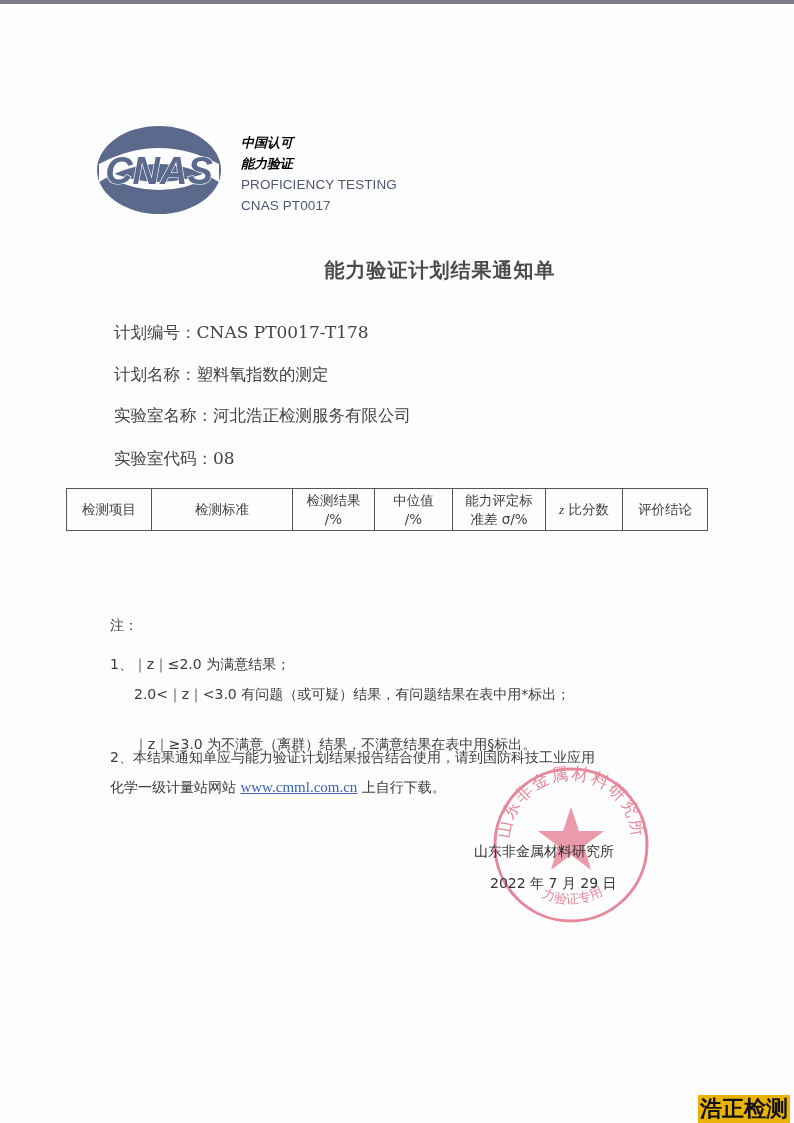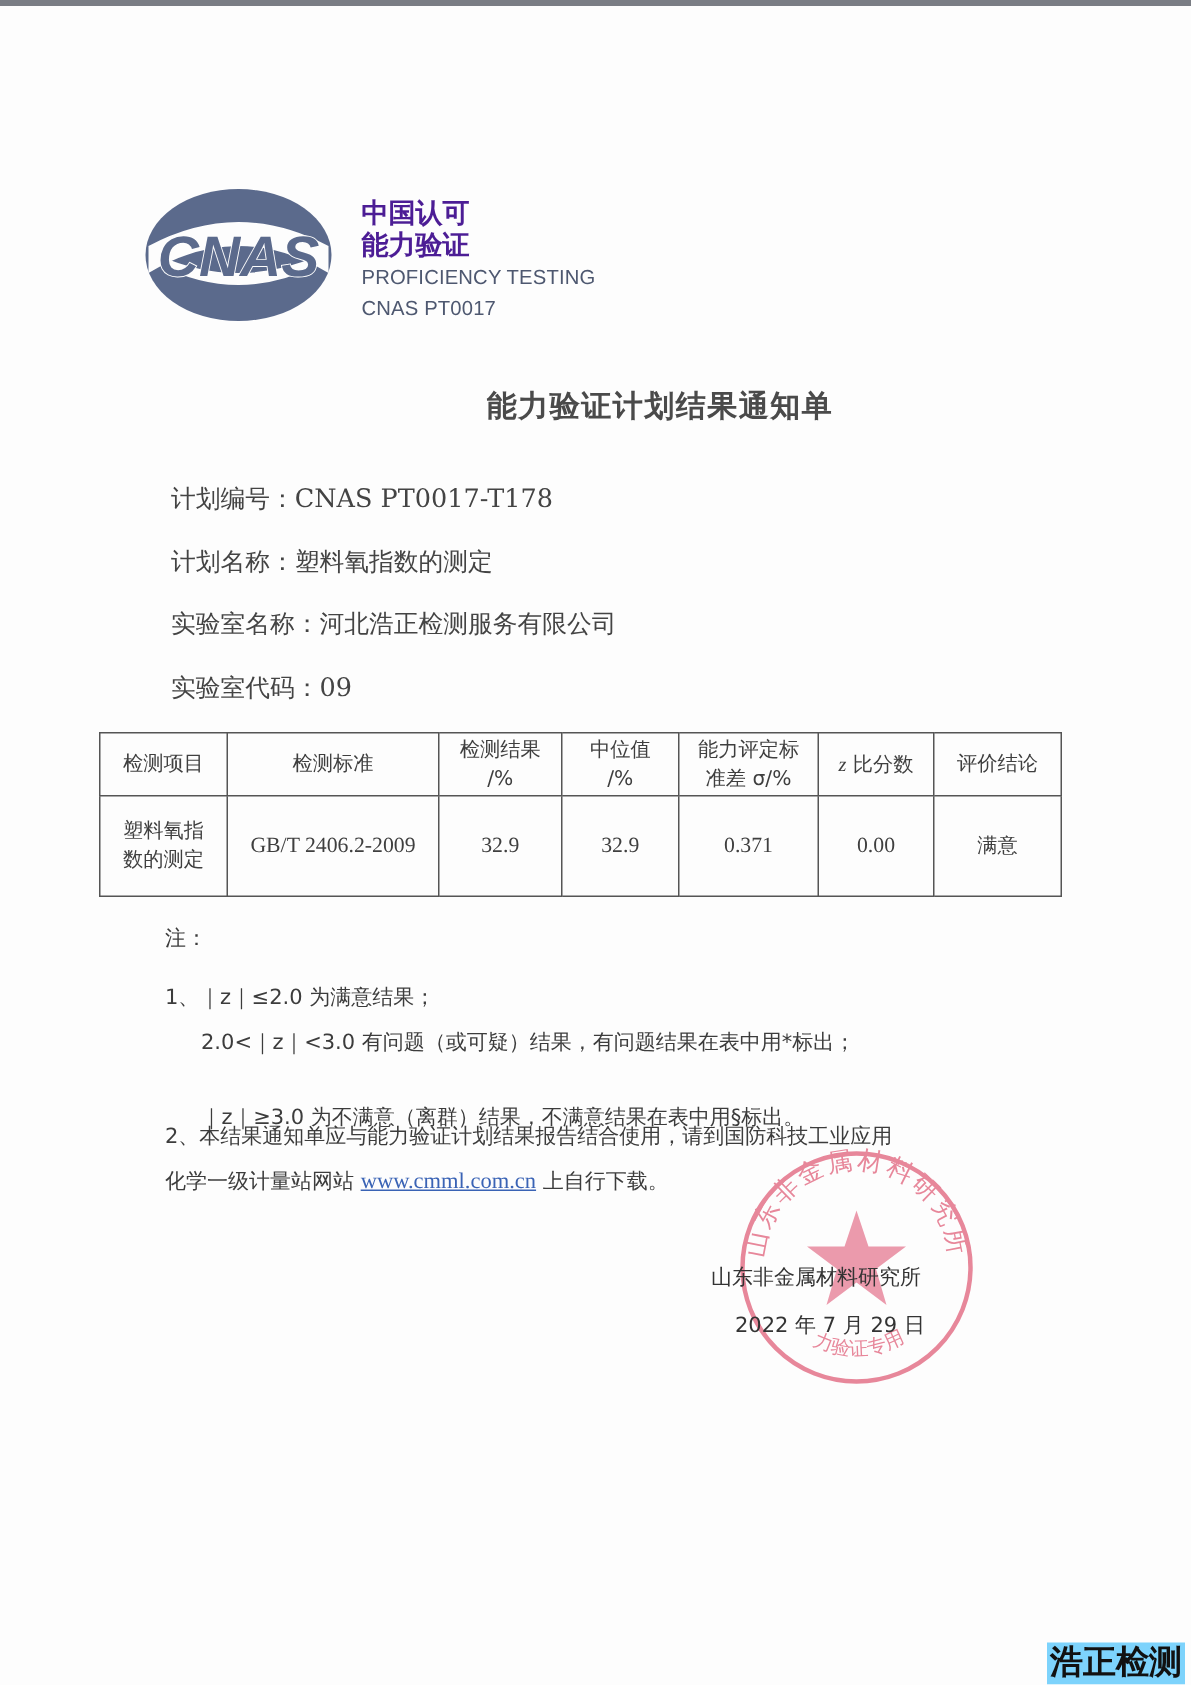--- a/index.html
+++ b/index.html
@@ -7,21 +7,21 @@
       width: 794px; height: 1123px; position: relative; overflow: hidden;
       background: #fdfdfd;
       font-family: "DejaVu Serif", "Liberation Serif", serif;
       color: #3a3a3a;
     }
     .topbar { position: absolute; left: 0; top: 0; width: 794px; height: 4px; background: #7a7d84; }
 
     
     .logo { position: absolute; left: 95px; top: 124px; width: 128px; height: 92px; }
     .logo-text { position: absolute; left: 241px; top: 132px; font-family: "Liberation Sans", "DejaVu Sans", sans-serif; color: #55607a; }
-    .logo-text .cn { font-size: 18px; line-height: 21px; font-weight: 600; color: #4c1d95; }
+    .logo-text .cn { font-size: 13px; line-height: 21px; font-weight: 600; color: #000000; font-style: italic; }
     .logo-text .en { font-size: 13.5px; line-height: 21px; font-weight: 400; color: #4e5870; letter-spacing: 0.1px; }
 
     .doc-title {
       position: absolute; left: 0; width: 794px; top: 257px; text-align: center;
       font-size: 20px; font-weight: 600; color: #4a4a4a; letter-spacing: 1px;
       font-family: "DejaVu Sans", "Liberation Sans", sans-serif;
       margin-left: 43px;
     }
 
     .info-line { position: absolute; left: 114px; font-size: 17px; color: #444; }
@@ -46,21 +46,21 @@
 
     .notes { position: absolute; left: 110px; font-size: 14px; color: #3c3c3c; font-family: "DejaVu Sans", sans-serif; }
     .link { color: #3a63b5; text-decoration: underline; font-family: "Liberation Serif", serif; font-size: 15px; }
 
     .sign { position: absolute; font-size: 14px; color: #333; font-family: "DejaVu Sans", sans-serif; }
 
     .stamp { position: absolute; left: 491px; top: 765px; width: 160px; height: 160px; pointer-events: none; opacity: 0.75; }
 
     .watermark {
       position: absolute; right: 4px; bottom: 0px; font-size: 22px; font-weight: 700; color: #111;
-      font-family: "DejaVu Sans", sans-serif; background: #7dd3fc; padding: 0 2px; line-height: 28px;
+      font-family: "DejaVu Sans", sans-serif; background: #eab308; padding: 0 2px; line-height: 28px;
     }
   </style>
 </head>
 <body>
 
 <div class="topbar"></div>
 
 <svg class="logo" viewBox="0 0 128 92">
   <ellipse cx="64" cy="46" rx="62" ry="44" fill="#5b6a8c"></ellipse>
   <path d="M4 40 Q64 8 124 40 L124 58 Q64 22 4 58 Z" fill="#fdfdfd"></path>
@@ -79,21 +79,21 @@
 <div class="info-line" style="top:322px">
   <span class="label">计划编号：</span><span class="value">CNAS PT0017-T178</span>
 </div>
 <div class="info-line" style="top:364px">
   <span class="label">计划名称：</span><span class="value cjk">塑料氧指数的测定</span>
 </div>
 <div class="info-line" style="top:405px">
   <span class="label">实验室名称：</span><span class="value cjk">河北浩正检测服务有限公司</span>
 </div>
 <div class="info-line" style="top:448px">
-  <span class="label">实验室代码：</span><span class="value">09</span>
+  <span class="label">实验室代码：</span><span class="value">08</span>
 </div>
 
 <table class="result">
   <colgroup>
     <col style="width:85px">
       <col style="width:141px">
       <col style="width:82px">
       <col style="width:78px">
       <col style="width:93px">
       <col style="width:77px">
@@ -101,29 +101,20 @@
   </colgroup>
   <tbody>
       <tr>
     <th><span>检测项目</span></th>
     <th><span>检测标准</span></th>
     <th><span>检测结果</span><br><span>/%</span></th>
     <th><span>中位值</span><br><span>/%</span></th>
     <th><span>能力评定标</span><br><span>准差 σ/%</span></th>
     <th><span class="z-ital">z</span><span> 比分数</span></th>
     <th><span>评价结论</span></th>
-  </tr>
-  <tr>
-    <td class="cjk"><span>塑料氧指</span><br><span>数的测定</span></td>
-    <td>GB/T 2406.2-2009</td>
-    <td>32.9</td>
-    <td>32.9</td>
-    <td>0.371</td>
-    <td>0.00</td>
-    <td class="cjk">满意</td>
   </tr>
 </tbody>
   </table>
 
 <div class="notes" style="top:617px">注：</div>
 <div class="notes" style="top:656px">
   <span>1、</span><span>｜z｜≤2.0 为满意结果；</span>
 </div>
 <div class="notes" style="top:686px; left:134px">2.0&lt;｜z｜&lt;3.0 有问题（或可疑）结果，有问题结果在表中用*标出；</div>
 <div class="notes" style="top:736px; left:134px">｜z｜≥3.0 为不满意（离群）结果，不满意结果在表中用§标出。</div>

